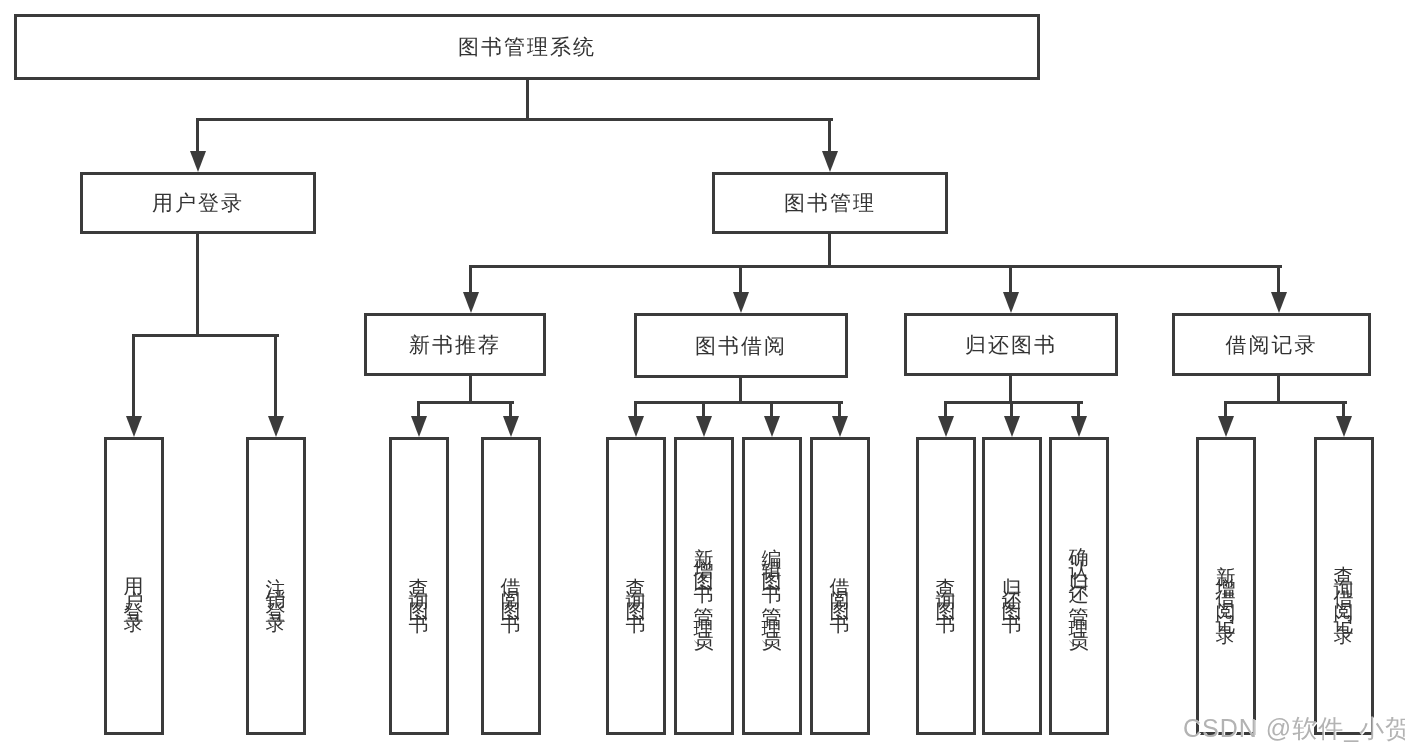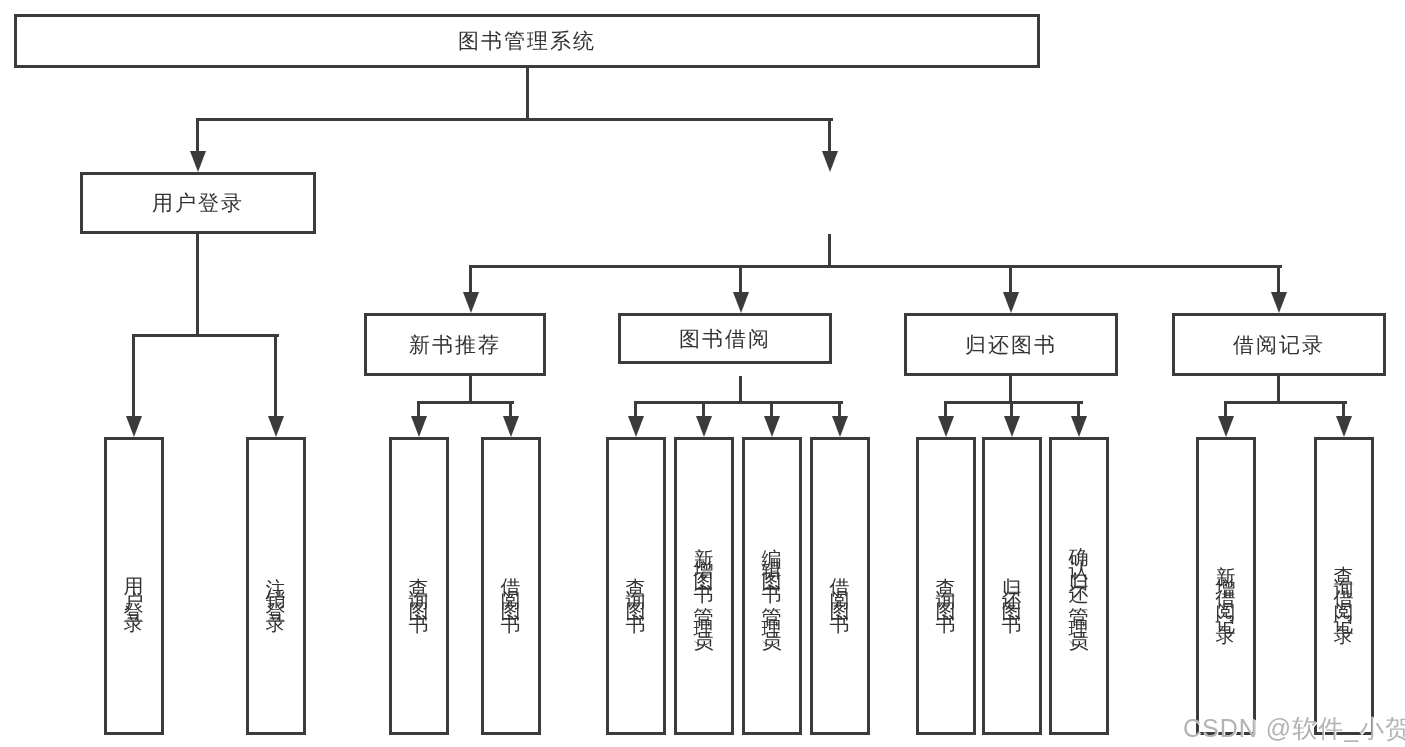--- a/index.html
+++ b/index.html
@@ -47,32 +47,33 @@
     text-shadow:1px 1px 0 #ffffff;
     z-index:5;
     white-space:nowrap;
   }
 </style>
 </head>
 <body>
 
 <div id="canvas">
 
-  <div class="hbox" style="left:14px;top:14px;width:1026px;height:54px">图书管理系统</div>
+  <div class="hbox" style="left:14px;top:14px;width:1026px;height:66px">图书管理系统</div>
 
   <div class="hbox" style="left:80px;top:172px;width:236px;height:62px">用户登录</div>
 
+  <div class="hbox" style="left:712px;top:172px;width:236px;height:62px">图书管理</div>
 
   <div class="hbox" style="left:364px;top:313px;width:182px;height:63px">新书推荐</div>
 
-  <div class="hbox" style="left:618px;top:313px;width:214px;height:51px">图书借阅</div>
+  <div class="hbox" style="left:634px;top:313px;width:214px;height:65px">图书借阅</div>
 
   <div class="hbox" style="left:904px;top:313px;width:214px;height:63px">归还图书</div>
 
-  <div class="hbox" style="left:1172px;top:313px;width:214px;height:63px">借阅记录</div>
+  <div class="hbox" style="left:1172px;top:313px;width:199px;height:63px">借阅记录</div>
 
   <div class="vbox" style="left:104px">用户登录</div>
   <div class="vbox" style="left:246px">注销登录</div>
 
   <div class="vbox" style="left:389px">查询图书</div>
   <div class="vbox" style="left:481px">借阅图书</div>
 
   <div class="vbox" style="left:606px">查询图书</div>
   <div class="vbox" style="left:674px">新增图书（管理员）</div>
   <div class="vbox" style="left:742px">编辑图书（管理员）</div>

